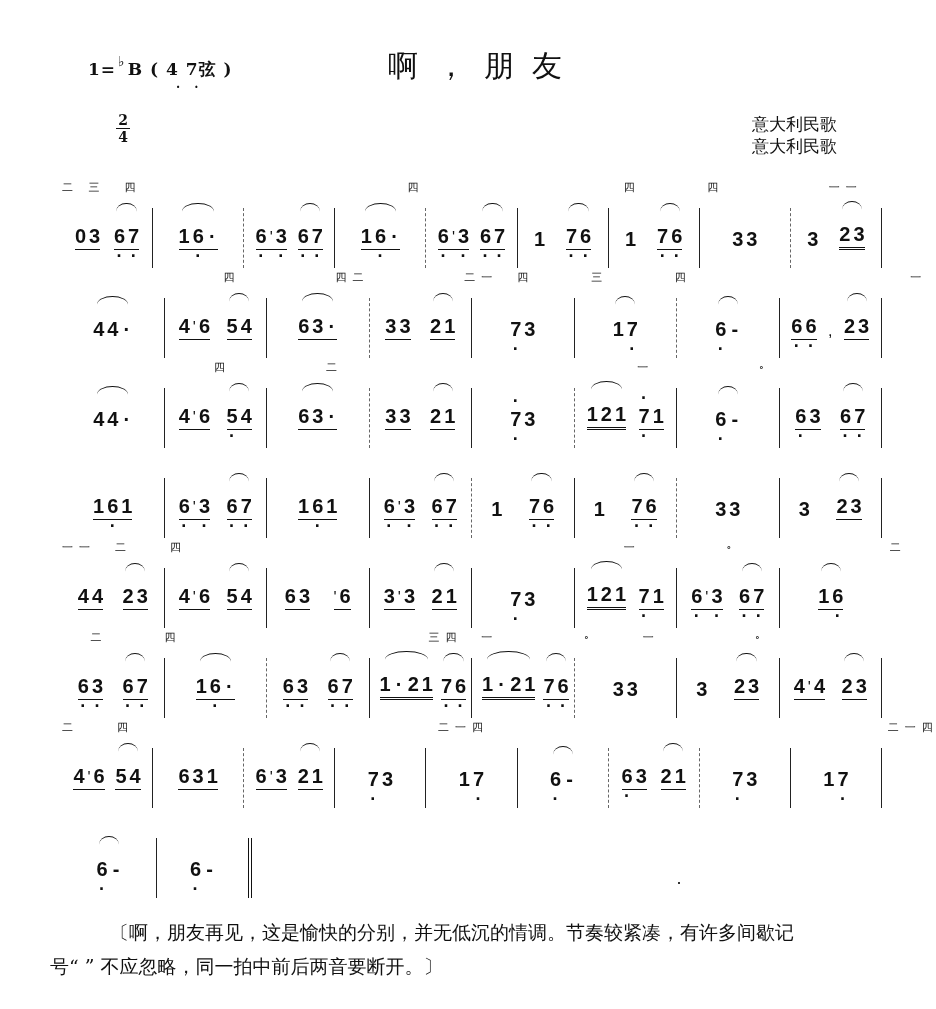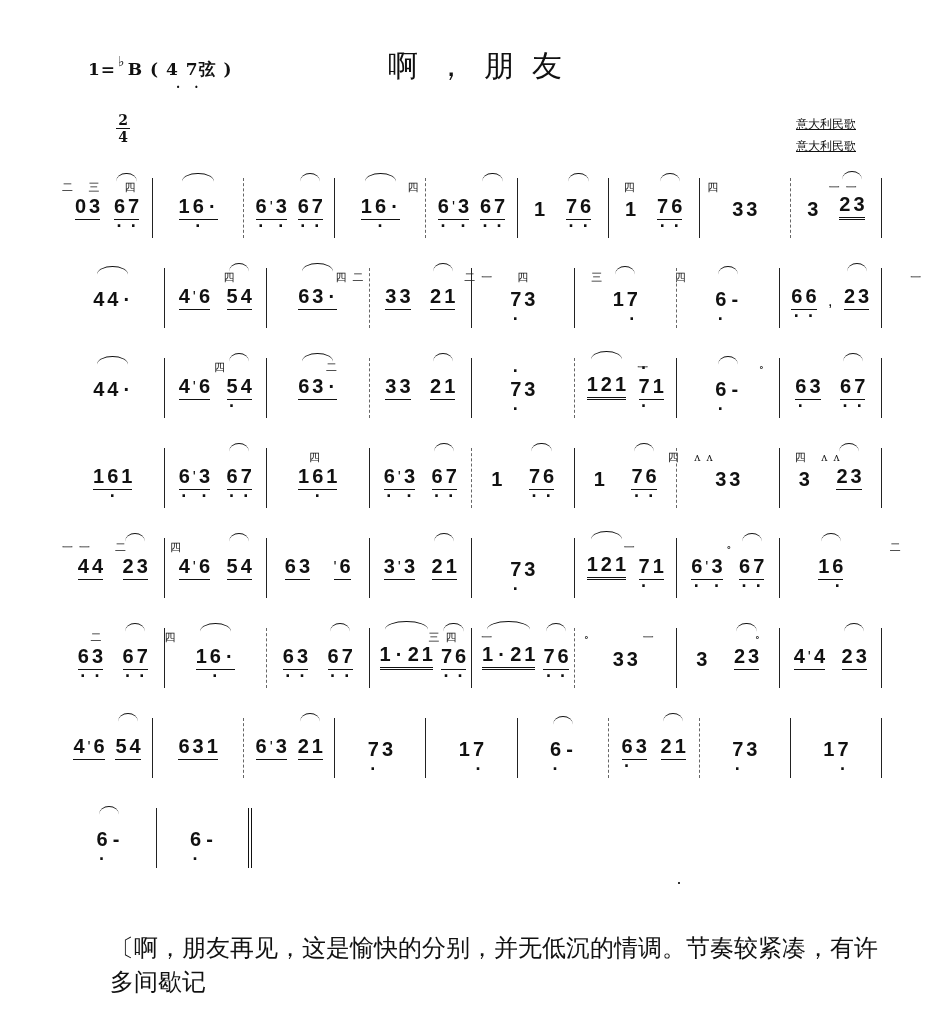--- a/index.html
+++ b/index.html
@@ -17,26 +17,25 @@
   .timesig {
     position: absolute; left: 116px; top: 112px; width: 14px; text-align: center;
     font-family: "DejaVu Serif", "Liberation Serif", serif; font-weight: bold; font-size: 14px; line-height: 16px;
   }
   .timesig .top { border-bottom: 1.5px solid #111; display: block; }
   .title {
     position: absolute; left: 388px; top: 46px; font-size: 30px; letter-spacing: 18px;
     font-family: "DejaVu Serif", "Liberation Serif", serif;
   }
   .credits {
-    position: absolute; left: 796px; top: 113px; font-size: 12px; line-height: 22px;
+    position: absolute; left: 752px; top: 113px; font-size: 17px; line-height: 22px;
     font-family: "DejaVu Serif", "Liberation Serif", serif;
-    text-decoration: underline;
   }
   .score { position: absolute; left: 62px; top: 178px; width: 820px; }
-  .line { position: relative; height: 90px; display: flex; align-items: flex-start; }
+  .line { position: relative; height: 90px; display: flex; align-items: flex-end; }
   .line .marks {
     position: absolute; left: 0; top: 2px; width: 100%; height: 20px;
     font-size: 11px; font-family: "DejaVu Serif", "Liberation Serif", serif;
     letter-spacing: 6px; white-space: pre;
   }
   .measure {
     position: relative; display: flex; align-items: flex-end; justify-content: space-around;
     height: 60px; padding: 0 6px 18px; box-sizing: border-box;
     border-right: 1.5px solid #222;
   }
@@ -58,21 +57,21 @@
     content: "\00B7"; position: absolute; left: 50%; bottom: -14px; transform: translateX(-50%);
     font-size: 18px; line-height: 10px;
   }
   .note.highdot::before {
     content: "\00B7"; position: absolute; left: 50%; top: -12px; transform: translateX(-50%);
     font-size: 18px; line-height: 10px;
   }
   .breath { font-family: "Liberation Sans", sans-serif; font-size: 16px; align-self: flex-start; margin-top: 12px; }
   .annotation {
     position: absolute; left: 110px; top: 915px; width: 790px;
-    font-family: "DejaVu Serif", "Liberation Serif", serif; font-size: 24px; line-height: 34px; margin-top: 16px;
+    font-family: "DejaVu Serif", "Liberation Serif", serif; font-size: 19px; line-height: 34px;
   }
   .stray-dot { position: absolute; left: 678px; top: 882px; width: 2px; height: 2px; background: #333; }
 </style>
 </head>
 <body>
 
 <div class="key">
   <span>1=</span><span class="flat">♭</span><span>B</span>
   <span>( 4 7弦 )</span>
   <span class="dots">··</span>
@@ -329,21 +328,20 @@
           <span class="note">3</span>
         </span>
         <span class="group u1">
           <span class="slur"></span>
           <span class="note lowdot">6</span>
           <span class="note lowdot">7</span>
         </span>
       </div>
     </div>
     <div class="line">
-      <div class="marks">                          四                                    四 ʌʌ        四 ʌʌ</div>
       <div class="measure" style="width: 102.5px;">
         <span class="group u1">
           <span class="note">1</span>
           <span class="note lowdot">6</span>
           <span class="note">1</span>
         </span>
       </div>
       <div class="measure" style="width: 102.5px;">
         <span class="group u1">
           <span class="note lowdot">6</span>
@@ -580,20 +578,21 @@
           <span class="note">4</span>
         </span>
         <span class="group u1">
           <span class="slur"></span>
           <span class="note">2</span>
           <span class="note">3</span>
         </span>
       </div>
     </div>
     <div class="line">
+      <div class="marks">二    四                                二一四                                          二一四</div>
       <div class="measure" style="width: 91.1111px;">
         <span class="group u1">
           <span class="note">4</span>
           <span class="breath">'</span>
           <span class="note">6</span>
         </span>
         <span class="group u1">
           <span class="slur"></span>
           <span class="note">5</span>
           <span class="note">4</span>
@@ -676,13 +675,14 @@
           <span class="note">-</span>
         </span>
       </div>
     </div>
   </div>
 
 <div class="stray-dot"></div>
 
 <div class="annotation">
   <div>〔啊，朋友再见，这是愉快的分别，并无低沉的情调。节奏较紧凑，有许多间歇记</div>
+  <div style="margin-left:-60px">号“ ” 不应忽略，同一拍中前后两音要断开。〕</div>
 </div>
 
 </body></html>

